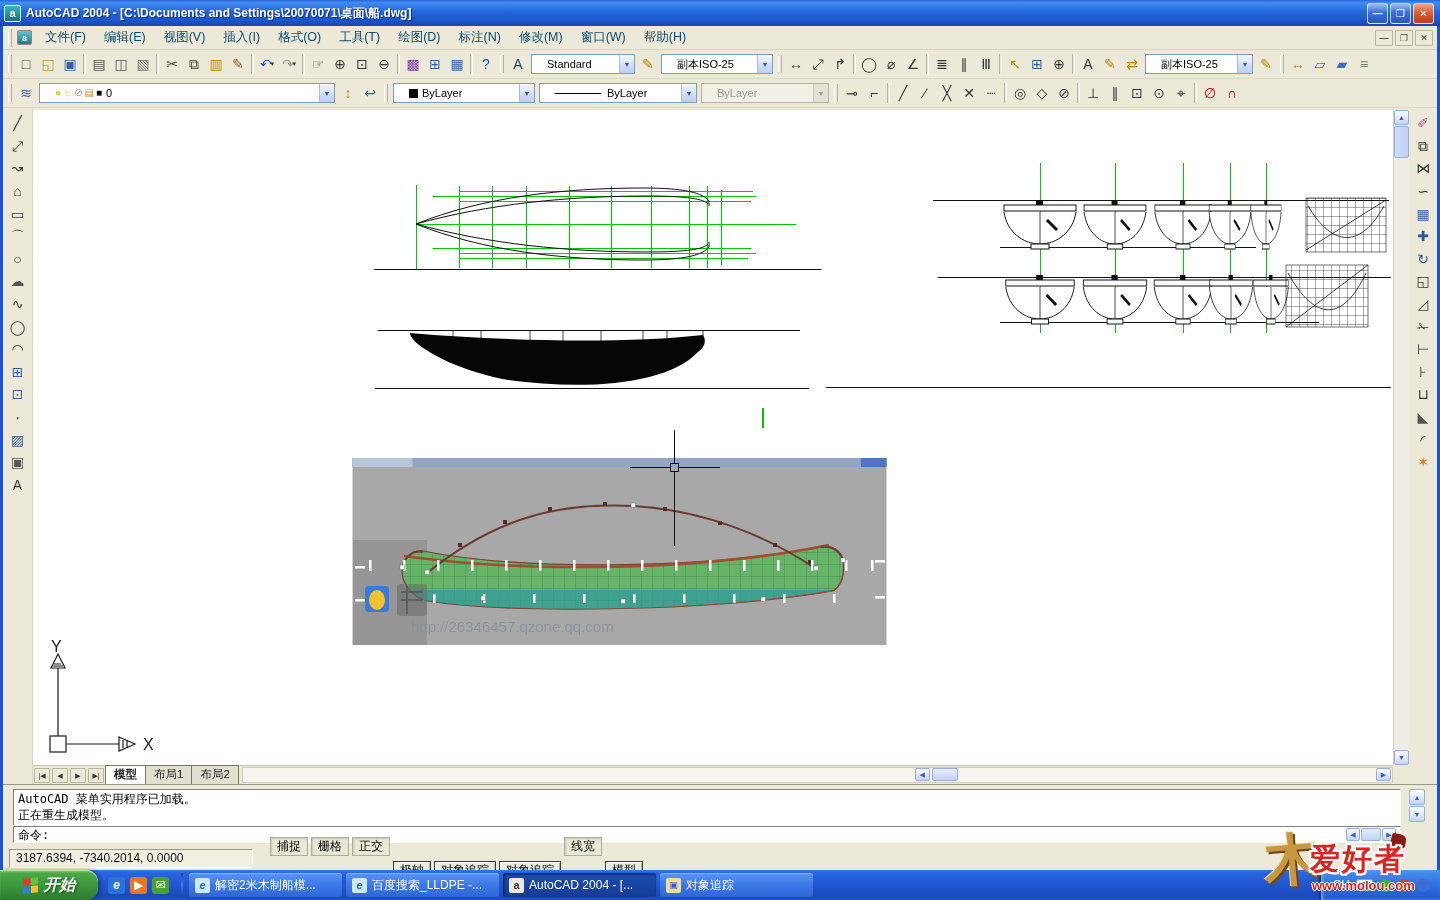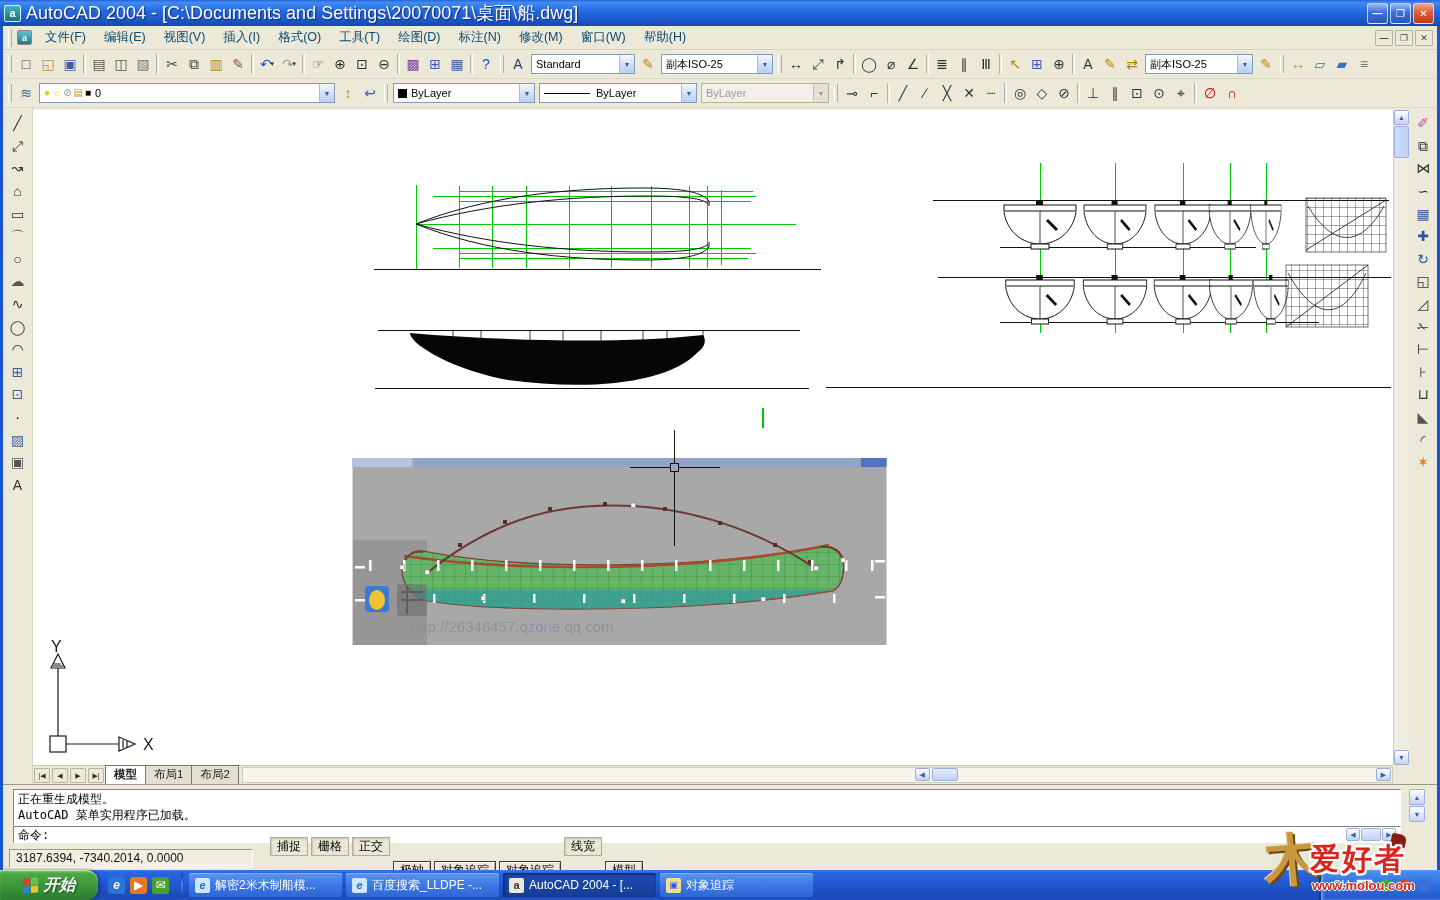--- a/index.html
+++ b/index.html
@@ -10,21 +10,21 @@
   
   #appwin{position:absolute;left:0;top:0;right:0;bottom:30px;
     border-left:3px solid #1a53d8;border-right:3px solid #1a53d8;border-bottom:3px solid #1a53d8;
     background:#ece9d8;}
   #titlebar{position:absolute;left:-3px;top:0;width:1440px;height:26px;
     background:linear-gradient(180deg,#2a63d6 0%,#3f8cf3 10%,#2467dd 45%,#1c55c8 80%,#1547ae 100%);
     display:flex;align-items:center;padding:0 4px;color:#fff;}
   .appicon{width:17px;height:17px;background:linear-gradient(#3fb5c0,#18727c);border:1px solid #cfe;
     border-radius:2px;color:#fff;font-weight:bold;font-size:11px;display:flex;align-items:center;
     justify-content:center;margin-right:5px;}
-  #titlebar .title{font-size:18px;font-weight:normal;text-shadow:1px 1px 1px #0a2a7a;white-space:nowrap;
+  #titlebar .title{font-size:12px;font-weight:bold;text-shadow:1px 1px 1px #0a2a7a;white-space:nowrap;
     overflow:hidden;flex:1;}
   .winbtns{display:flex;gap:2px;margin-right:2px;}
   .wbtn{width:21px;height:21px;border-radius:3px;border:1px solid rgba(255,255,255,.7);
     background:linear-gradient(#9dbdf0,#3a6fd8 45%,#2a57be);color:#fff;font-size:10px;font-weight:bold;
     display:flex;align-items:center;justify-content:center;cursor:default;}
   .wbtn.close{background:linear-gradient(#f0a58a,#dd5d35 45%,#c33919);}
 
   #menubar{position:absolute;left:0;top:26px;width:1434px;height:24px;background:#ece9d8;
     border-bottom:1px solid #d8d4c4;display:flex;align-items:center;padding:0 2px;}
   .grip{width:4px;height:18px;border-left:1px solid #fff;border-right:1px solid #b3afa0;margin:0 3px;}
@@ -38,21 +38,21 @@
 
   .toolrow{position:absolute;left:0;width:1434px;height:29px;background:#ece9d8;
     display:flex;align-items:center;padding:0 2px;border-bottom:1px solid #dcd8c8;}
   #tb1{top:50px;}  #tb2{top:79px;}
   .tbtn{width:22px;height:22px;display:flex;align-items:center;justify-content:center;
     border:1px solid transparent;position:relative;flex:none;}
   .tbtn .glyph{font-size:14px;line-height:1;color:#333;}
   .tbtn .drop{font-size:7px;color:#333;margin-left:-1px;}
   .tsep{width:3px;height:20px;border-left:1px solid #b8b4a2;border-right:1px solid #fff;margin:0 2px;flex:none;}
   .combo{height:20px;background:#fff;border:1px solid #7f9db9;display:flex;align-items:center;
-    font-size:11px;padding-left:4px;margin:0 2px;flex:none;position:relative;color:#000;text-align:center;}
+    font-size:11px;padding-left:15px;margin:0 2px;flex:none;position:relative;color:#000;text-align:center;}
   .combo .cval{white-space:nowrap;overflow:hidden;}
   .combo .cbtn{margin-left:auto;width:15px;height:18px;flex:none;
     background:linear-gradient(#f4f8fe,#cfdcf8 60%,#bccef2);border-left:1px solid #aabbdd;border-radius:1px;
     display:flex;align-items:center;justify-content:center;font-size:7px;color:#3a57a0;}
   .combo.disabled{background:#f1efe6;border-color:#b5b2a5;color:#9a9a96;}
   .combo.disabled .cbtn{background:#e4e1d4;color:#9a9a96;border-left-color:#c8c4b4;}
   .lics{display:flex;align-items:center;gap:2px;margin-right:4px;}
   .lic{font-size:10px;line-height:1;}
   .chip{width:9px;height:9px;background:#000;margin-right:4px;flex:none;}
   .ltdash{width:46px;border-top:1px solid #000;margin-right:6px;flex:none;}
@@ -752,22 +752,22 @@
             <span class="glyph" style="color: rgb(51, 51, 51);">◜</span>
           </span>
           <span class="tbtn">
             <span class="glyph" style="color: rgb(224, 120, 24);">✶</span>
           </span>
         </div>
     </div>
 
     <div id="cmdwin">
       <div id="cmdhist">
+          <div class="cmdline">AutoCAD 菜单实用程序已加载。</div>
           <div class="cmdline">正在重生成模型。</div>
-          <div class="cmdline">AutoCAD 菜单实用程序已加载。</div>
         </div>
       <div id="cmdscroll">
         <div class="sbtn">▲</div>
         <div class="sbtn">▼</div>
       </div>
       <div id="cmdprompt">
         <span class="cmdline">命令:</span>
         <span id="pscroll">
           <span class="sbtn">◀</span>
           <span class="pthumb"></span>

